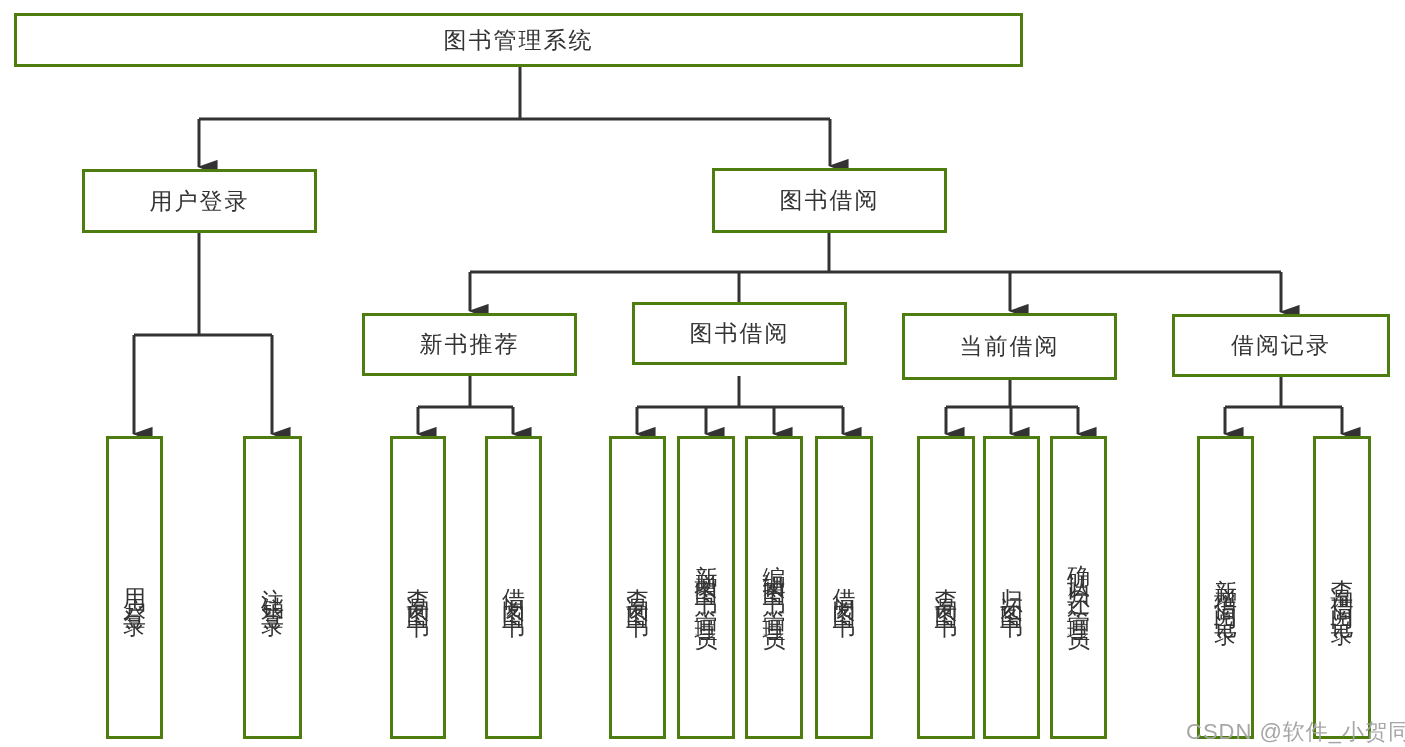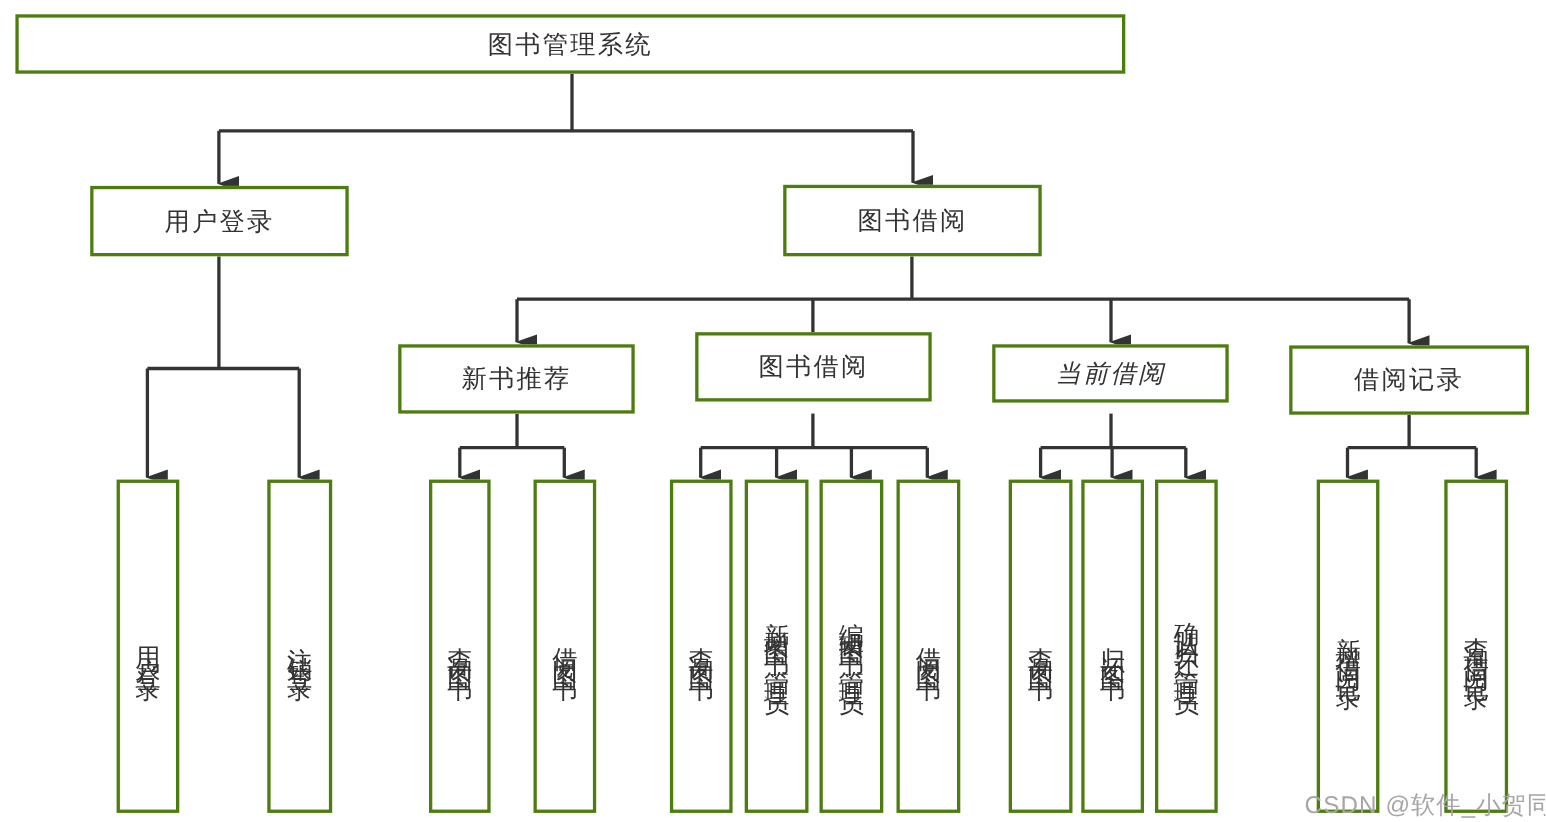--- a/index.html
+++ b/index.html
@@ -108,21 +108,21 @@
   <div class="node h" style="left:712px; top:168px; width:235px; height:65px;">
     <span>图书借阅</span>
   </div>
 
   <div class="node h" style="left:362px; top:313px; width:215px; height:63px;text-align:center;">
     <span>新书推荐</span>
   </div>
   <div class="node h" style="left:632px; top:302px; width:215px; height:63px;">
     <span>图书借阅</span>
   </div>
-  <div class="node h" style="left:902px; top:313px; width:215px; height:53px;font-style:italic;">
+  <div class="node h" style="left:902px; top:313px; width:215px; height:67px;">
     <span>当前借阅</span>
   </div>
   <div class="node h" style="left:1172px; top:314px; width:218px; height:63px;">
     <span>借阅记录</span>
   </div>
 
   <div class="node v" style="left:106px; top:436px; width:57px; height:303px;">
     <span>用户登录</span>
   </div>
   <div class="node v" style="left:243px; top:436px; width:59px; height:303px;">

